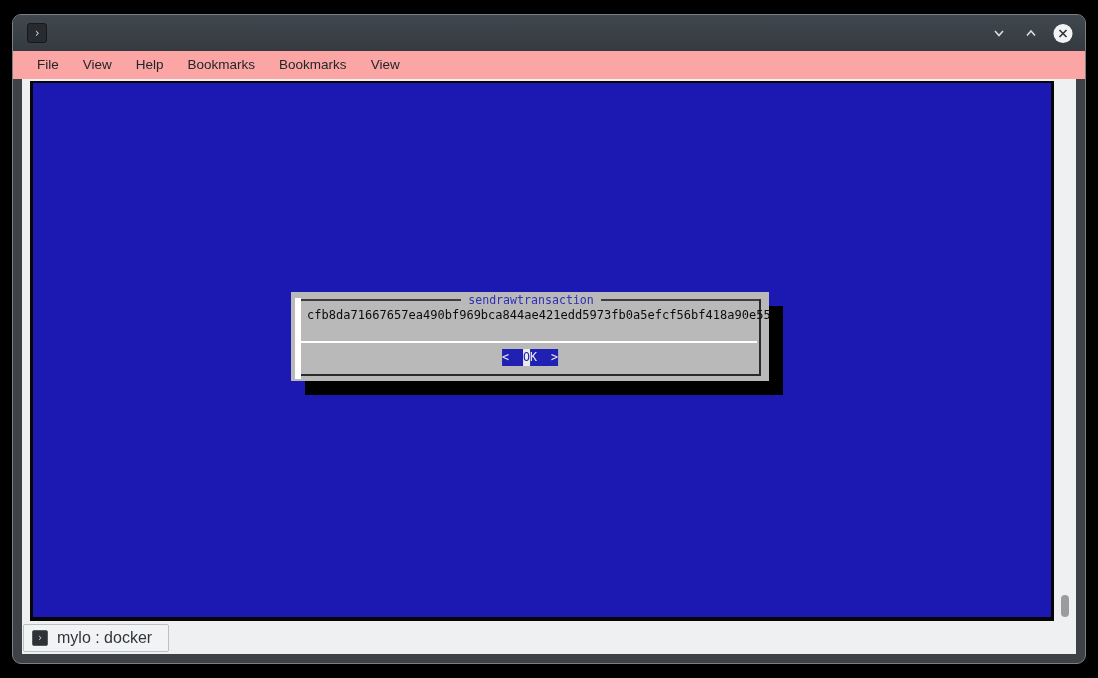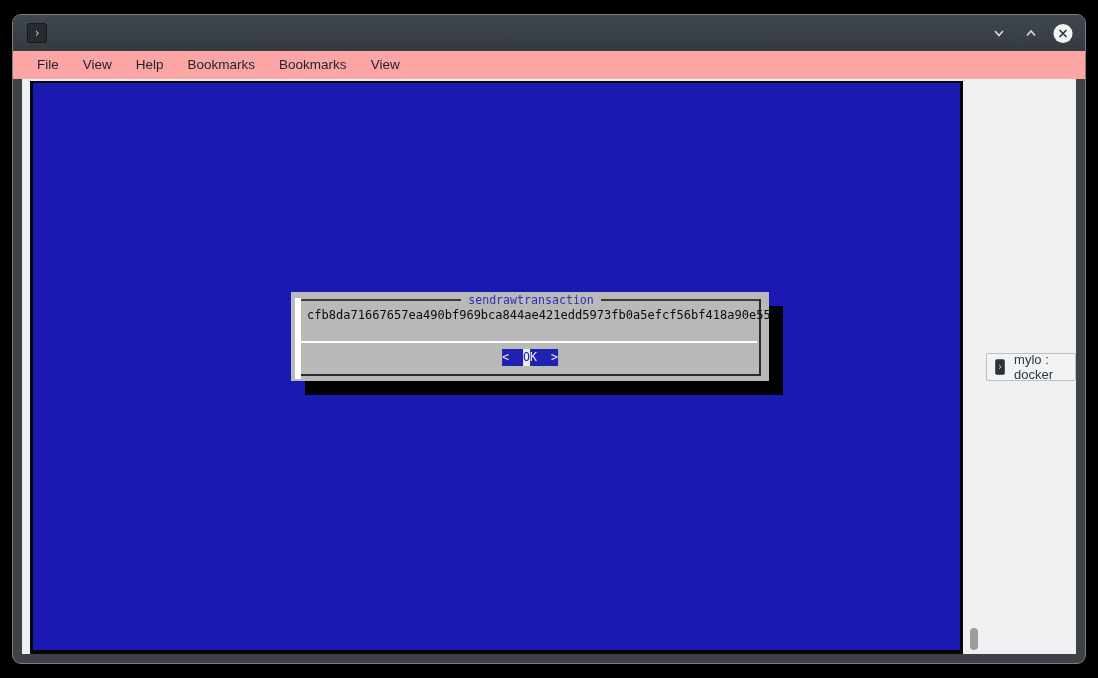--- a/index.html
+++ b/index.html
@@ -37,21 +37,21 @@
     display: flex; align-items: center; padding-left: 12px;
   }
   .menu-item {
     padding: 0 12px; font-size: 13.5px; color: #232629; line-height: 28px;
     cursor: default;
   }
 
   
   .main {
     flex: 1; margin: 0 9px 9px 9px; background: #eff0f1;
-    display: flex; flex-direction: row; min-height: 0;
+    display: flex; flex-direction: column; min-height: 0;
   }
   .terminal-row { flex: 1; display: flex; padding: 2px 0 0 8px; min-height: 0; }
   .terminal {
     flex: 1; position: relative; background: #1c18b2;
     border: solid #060606; border-width: 2px 3px 4px 3px; overflow: hidden;
   }
   .scrollbar { flex: 0 0 22px; position: relative; background: #eff0f1; }
   .scroll-thumb {
     position: absolute; left: 7px; bottom: 4px; width: 8px; height: 22px;
     background: #9a9c9e; border-radius: 4px;
@@ -61,21 +61,21 @@
   .tab {
     display: inline-flex; align-items: center; gap: 9px; height: 28px;
     margin-left: 1px; padding: 0 16px 0 8px;
     background: #f2f3f4; border: 1px solid #bcc0c3; border-radius: 2px;
   }
   .tab-icon {
     width: 16px; height: 16px; background: #2e3236; border: 1px solid #55595d;
     border-radius: 2px; color: #cfd3d6; font-family: "DejaVu Sans Mono", monospace;
     font-size: 10px; display: flex; align-items: center; justify-content: center;
   }
-  .tab-label { font-size: 13px; color: #31363b; }
+  .tab-label { font-size: 16px; color: #31363b; }
 
   
   .dialog {
     position: absolute; left: 258px; top: 209px; width: 478px; height: 89px;
     background: #b9b9b9; box-shadow: 14px 14px 0 0 #000;
     font-family: "DejaVu Sans Mono", monospace;
   }
   .dlg-title-row {
     position: absolute; left: 10px; right: 8px; top: 1px; height: 14px;
     display: flex; align-items: center;

